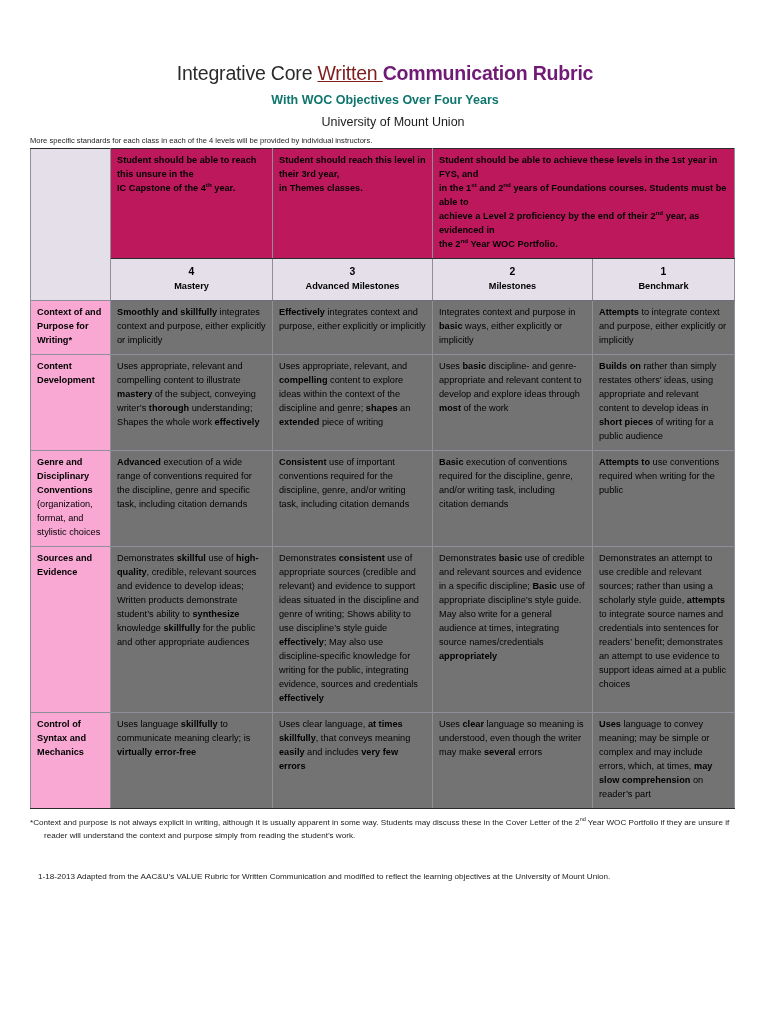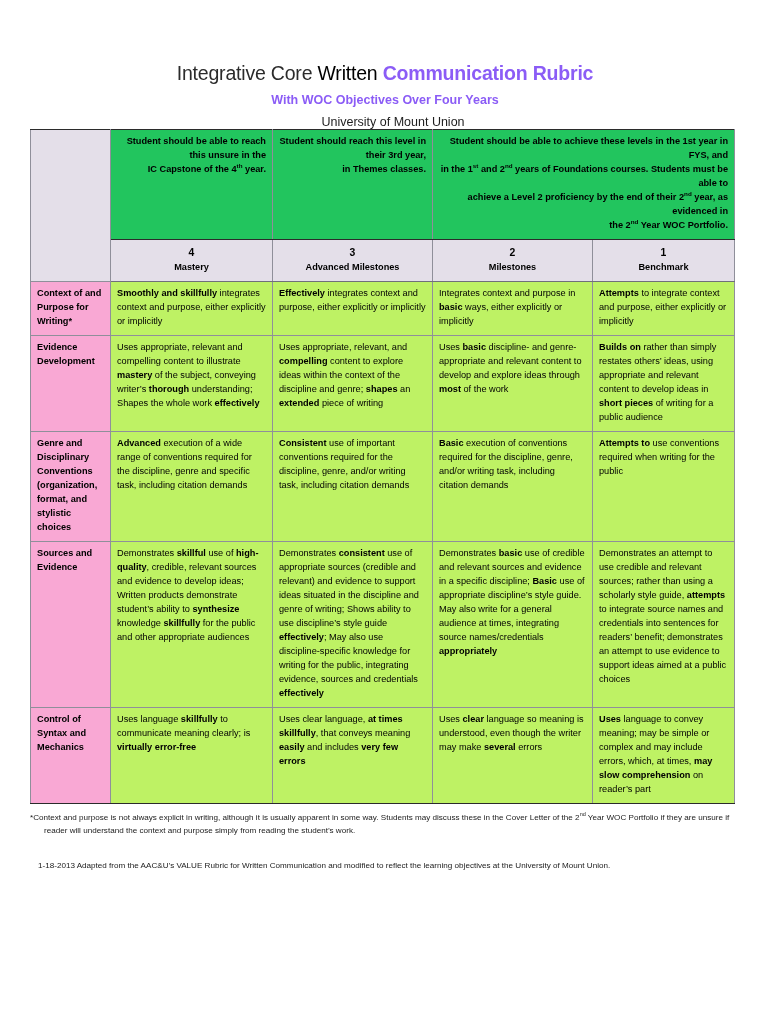--- a/index.html
+++ b/index.html
@@ -28,28 +28,28 @@
     padding-top: 62px;
   }
   .main-title {
     font-size: 19.5px;
     font-weight: 700;
     line-height: 1.15;
     letter-spacing: -0.2px;
     white-space: nowrap;
   }
   .mt-part1 { font-weight: 400; color: #2b2b2b; text-align: center; }
-  .mt-part2 { font-weight: 400; color: #000000; }
-  .mt-part3 { font-weight: 700; color: #8b5cf6; }
+  .mt-part2 { font-weight: 400; color: #7f1d1d; text-decoration: underline; }
+  .mt-part3 { font-weight: 700; color: #701a75; }
 
   .subtitle {
     font-size: 12.5px;
     font-weight: 700;
     margin-top: 9px;
-    color: #8b5cf6;
+    color: #0f766e;
   }
   .institution {
     font-size: 12.5px;
     font-weight: 400;
     margin-top: 8px;
     color: #1d1d1d;
     padding-left: 16px;
   }
   .note-line {
     font-size: 7.6px;
@@ -73,22 +73,22 @@
     line-height: 1.52;
     border: 0.8px solid #8f8f9a;
   }
   col.c0 { width: 80px; }
   col.c1 { width: 162px; }
   col.c2 { width: 160px; }
   col.c3 { width: 160px; }
   col.c4 { width: 142px; }
 
   .hdr-cell {
-    background: #22c55e;
-    text-align: right;
+    background: #be185d;
+    text-align: left;
     font-weight: 700;
     font-size: 9.4px;
     line-height: 1.78;
     padding: 7px 8px 8px 8px;
     border-top: 1.4px solid #2b2b2b !important;
     border-bottom: 1.4px solid #2b2b2b !important;
   }
   .hdr-corner {
     background: #e4dfe9;
     border-top: 1.4px solid #2b2b2b !important;
@@ -108,56 +108,57 @@
   .lvl-num { display: block; font-size: 10.4px; }
   .lvl-name { display: block; font-size: 9.2px; }
 
   .crit-cell {
     background: #f9a8d4;
     font-weight: 700;
     font-size: 9.4px;
     line-height: 1.62;
     padding: 6px 5px 6px 7px;
   }
-  .crit-sub { font-weight: 700; display: block; }
-
-  .body-cell { background: #bef264; }
+  .crit-sub { font-weight: 400; display: block; }
+
+  .body-cell { background: #737373; }
   .body-cell b { font-weight: 700; }
 
   td.last-row { border-bottom: 1.4px solid #2b2b2b !important; }
 
   
   .footnote {
     font-size: 8.1px;
     line-height: 1.62;
     margin: 7px 34px 0 30px;
     text-align: left;
     color: #1a1a1a;
   }
   .footnote .indent2 { display: block; margin-left: 14px; }
   .credit {
     font-size: 8.1px;
-    margin: 24px 0 0 38px;
+    margin: 30px 0 0 38px;
     color: #1a1a1a;
   }
   sup { font-size: 0.68em; vertical-align: super; line-height: 0; }
 </style>
 </head>
 <body>
 
 <div class="page">
 
   <div class="title-block">
     <div class="main-title">
       <span class="mt-part1">Integrative Core </span><span class="mt-part2">Written </span><span class="mt-part3">Communication Rubric</span>
     </div>
     <div class="subtitle">With WOC Objectives Over Four Years</div>
     <div class="institution">University of Mount Union</div>
   </div>
 
+  <div class="note-line">More specific standards for each class in each of the 4 levels will be provided by individual instructors.</div>
 
   <table class="rubric">
     <colgroup>
       <col class="c0">
         <col class="c1">
         <col class="c2">
         <col class="c3">
         <col class="c4">
     </colgroup>
     <tbody>
@@ -206,21 +207,21 @@
           <span class="crit-sub"></span>
         </td>
         <td class="body-cell"><b>Smoothly and skillfully</b><span> integrates context and purpose, either explicitly or implicitly</span></td>
         <td class="body-cell"><b>Effectively</b><span> integrates context and purpose, either explicitly or implicitly</span></td>
         <td class="body-cell"><span>Integrates context and purpose in </span><b>basic</b><span> ways, either explicitly or implicitly</span></td>
         <td class="body-cell"><b>Attempts</b><span> to integrate context and purpose, either explicitly or implicitly</span></td>
       </tr>
 
       <tr>
         <td class="crit-cell">
-          <span>Evidence Development</span>
+          <span>Content Development</span>
           <span class="crit-sub"></span>
         </td>
         <td class="body-cell"><span>Uses appropriate, relevant and compelling content to illustrate </span><b>mastery</b><span> of the subject, conveying writer’s </span><b>thorough</b><span> understanding; Shapes the whole work </span><b>effectively</b></td>
         <td class="body-cell"><span>Uses appropriate, relevant, and </span><b>compelling</b><span> content to explore ideas within the context of the  discipline and genre; </span><b>shapes</b><span> an </span><b>extended</b><span> piece of writing</span></td>
         <td class="body-cell"><span>Uses </span><b>basic</b><span> discipline- and genre-appropriate and relevant content to develop and explore ideas through </span><b>most</b><span> of the work</span></td>
         <td class="body-cell"><b>Builds on</b><span> rather than simply restates others’ ideas, using appropriate and relevant content to develop ideas in </span><b>short pieces</b><span> of writing for a public audience</span></td>
       </tr>
 
       <tr>
         <td class="crit-cell">

